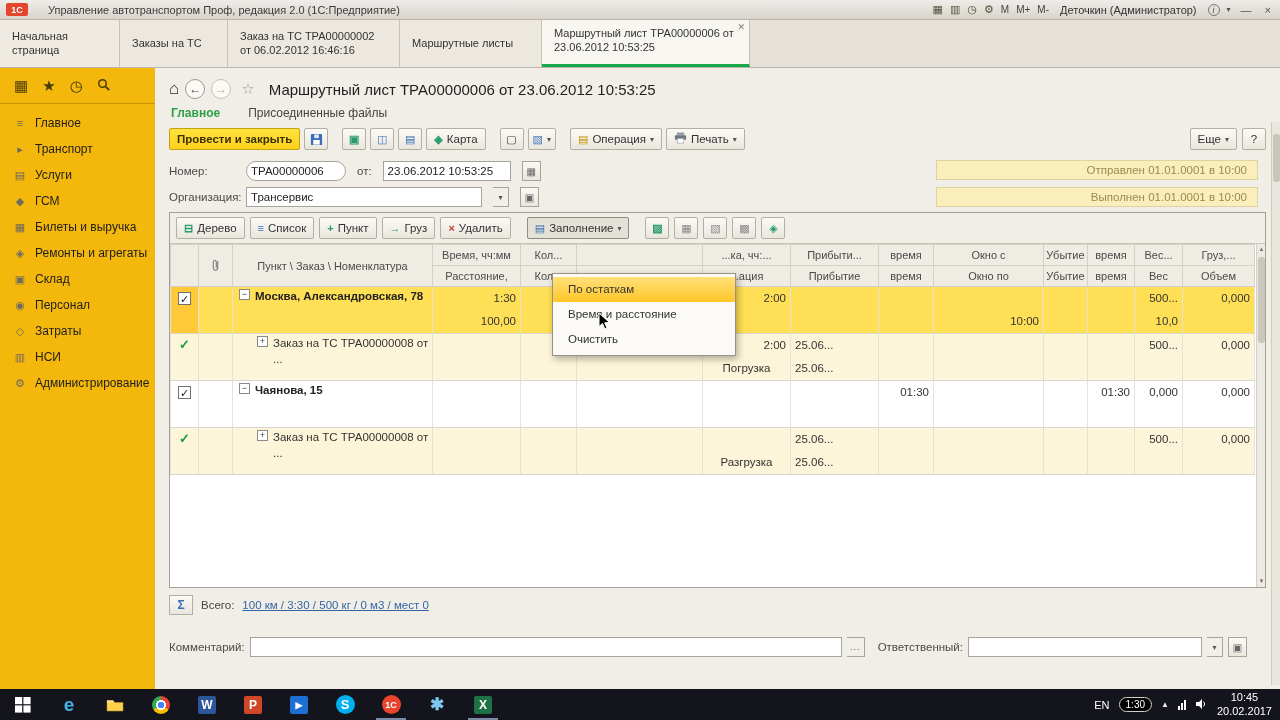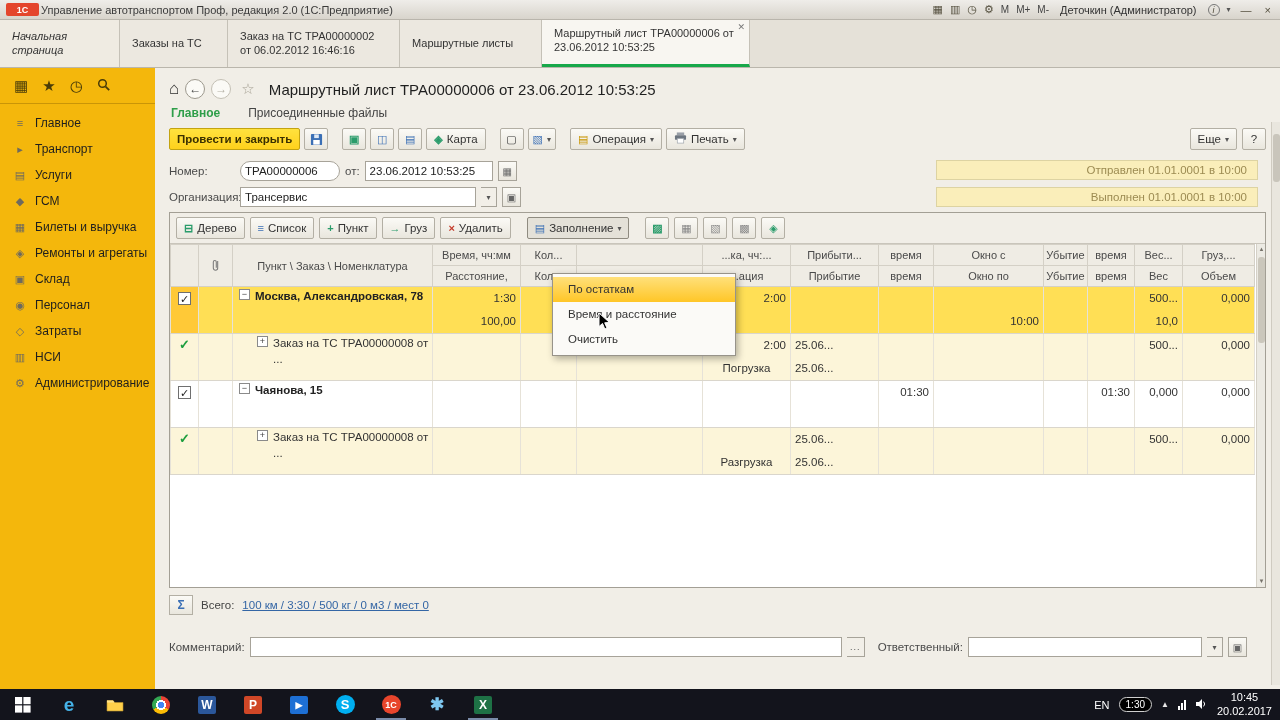--- a/index.html
+++ b/index.html
@@ -3,36 +3,36 @@
 <meta charset="utf-8">
 <style>
   * { margin:0; padding:0; box-sizing:border-box; }
   html,body { width:1280px; height:720px; }
   body { font-family:"Liberation Sans", sans-serif; font-size:12px; color:#333; background:#fff; }
   .screen { position:relative; width:1280px; height:720px; background:#f1eee7; overflow:hidden; }
 
   
   .titlebar { height:20px; background:linear-gradient(#efede9,#d8d4cc); border-bottom:1px solid #b9b5ac;
     display:flex; align-items:center; padding:0 6px; font-size:11px; color:#3a3a3a; }
-  .tb-logo { width:33px; height:13px; background:#e4452c; color:#fff; font-size:9px; font-weight:bold;
-    display:flex; align-items:center; justify-content:center; border-radius:2px; margin-right:2px; }
+  .tb-logo { width:22px; height:13px; background:#e4452c; color:#fff; font-size:9px; font-weight:bold;
+    display:flex; align-items:center; justify-content:center; border-radius:2px; margin-right:20px; }
   .tb-title { white-space:nowrap; overflow:hidden; }
   .tb-right { margin-left:auto; display:flex; align-items:center; gap:7px; color:#55503f; }
   .tb-ic { font-size:11px; cursor:default; }
   .tb-mem { font-size:10px; color:#444; }
   .tb-user { font-size:11px; color:#333; margin:0 4px; }
   .tb-info { width:12px; height:12px; border:1px solid #777; border-radius:50%; font-size:9px;
     display:flex; align-items:center; justify-content:center; font-style:italic; }
   .tb-ctl { font-size:11px; padding:0 3px; }
 
   
   .tabbar { height:48px; background:#e5e1d8; border-bottom:1px solid #bab6ac; display:flex; align-items:stretch; }
   .tab { border-right:1px solid #c5c1b7; background:#ece8e0; padding:4px 12px; max-width:215px;
     display:flex; align-items:center; font-size:11px; line-height:1.25; color:#333; position:relative; cursor:default; }
-  .tab.first { background:#efebe2;font-style:italic; }
+  .tab.first { background:#efebe2; }
   .tab.active { background:#f8f6f1; border-bottom:3px solid #18a84a; padding-top:2px; }
   .tab .tclose { position:absolute; top:2px; right:4px; font-size:9px; color:#777; }
   .tab span.tl { overflow:hidden; }
 
   
   .bodyrow { display:flex; height:621px; }
 
   
   .sidebar { width:155px; background:#f4b70c; flex:none; display:flex; flex-direction:column; }
   .sb-icons { height:36px; display:flex; align-items:center; gap:14px; padding:0 0 0 14px;
@@ -59,21 +59,21 @@
   .btn { height:22px; border:1px solid #b3afa4; border-radius:2px; background:linear-gradient(#fbfaf6,#e9e6dd);
     display:inline-flex; align-items:center; gap:4px; padding:0 7px; font-size:11.5px; color:#333; cursor:default; white-space:nowrap; }
   .btn.iconb { padding:0 4px; min-width:24px; justify-content:center; }
   .btn.primary { background:linear-gradient(#ffe23e,#ffd11c); border-color:#c3a311; font-weight:bold; color:#3a3000; }
   .btn .bic { font-size:11px; line-height:1; }
   .caret { font-size:8px; color:#555; }
   .tb-spacer { width:6px; }
   .toolbar-right { margin-left:auto; display:flex; gap:5px; }
 
   .formarea { position:relative; padding:2px 14px; height:56px; }
-  .frow { display:flex; align-items:center; height:26px; gap:5px; }
+  .frow { display:flex; align-items:center; height:26px; gap:11px; }
   .flabel { font-size:11.5px; color:#4a4a4a; }
   .tinput { height:20px; border:1px solid #a7a399; background:#fff; padding:0 4px; font-size:11.5px;
     font-family:"Liberation Sans",sans-serif; color:#222; }
   .sq-btn { width:19px; height:20px; border:1px solid #a7a399; background:linear-gradient(#fbfaf6,#e9e6dd);
     display:inline-flex; align-items:center; justify-content:center; font-size:10px; color:#666; }
   .combo-ar { width:16px; height:20px; border:1px solid #a7a399; border-left:none; background:#f2efe8;
     display:inline-flex; align-items:center; justify-content:center; font-size:8px; color:#555; }
   .statusbar { position:absolute; right:22px; width:322px; height:20px; background:#faeeba; border:1px solid #ddd3a2;
     font-size:11.5px; color:#9c8b52; display:flex; align-items:center; justify-content:flex-end; padding:0 10px; }
   .st1 { top:4px; } .st2 { top:31px; }

